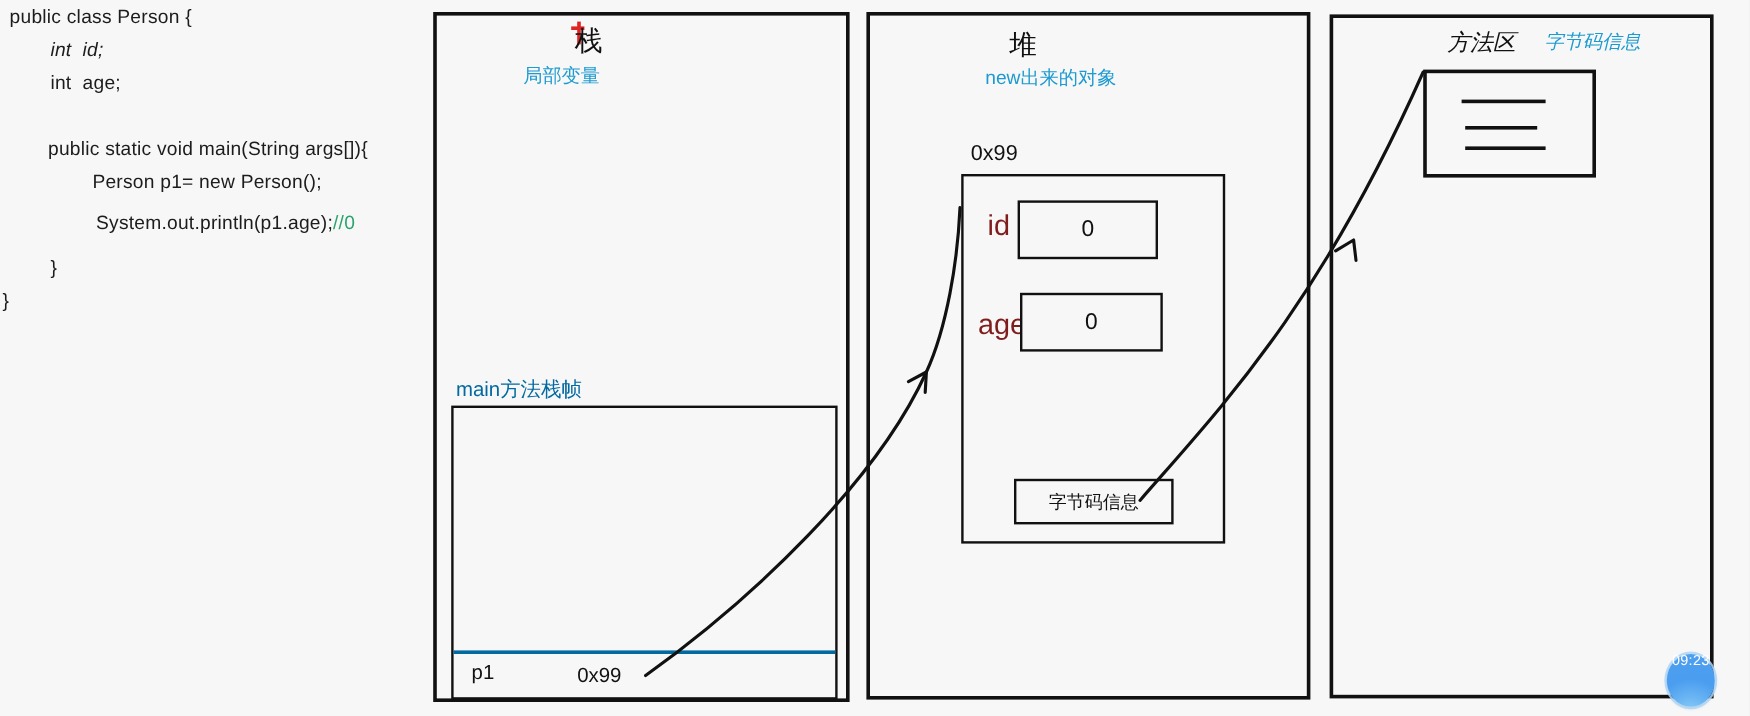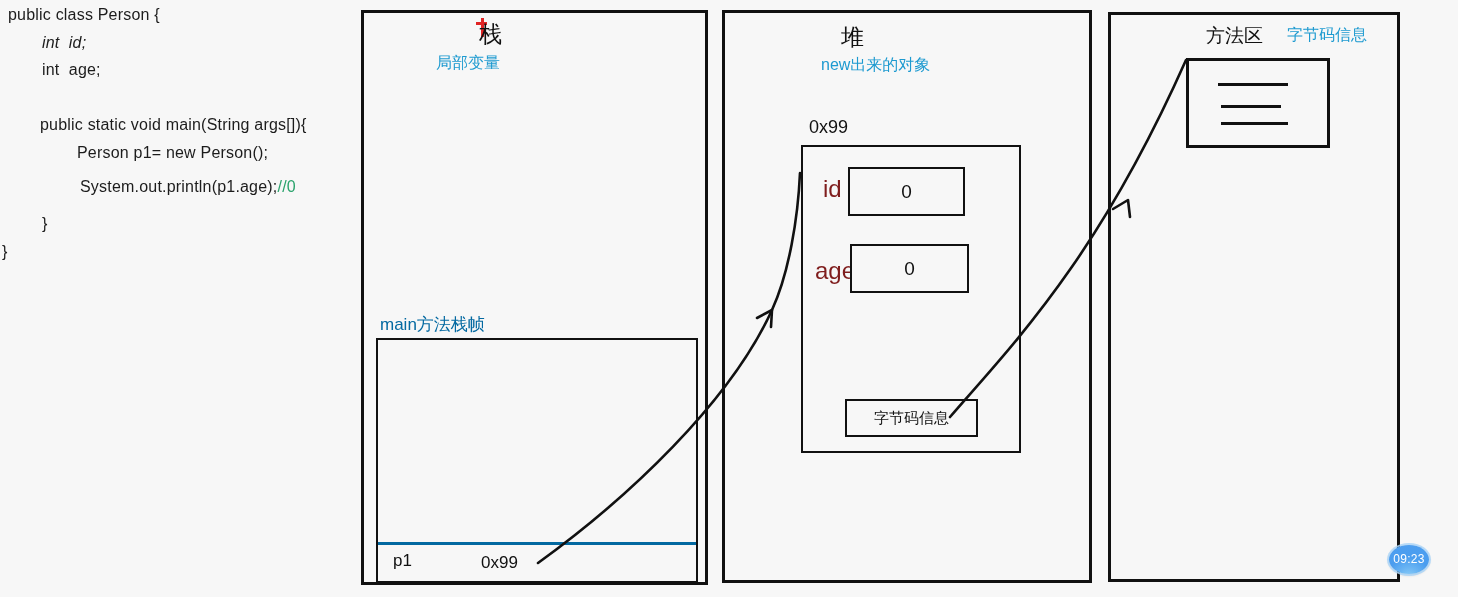--- a/index.html
+++ b/index.html
@@ -34,21 +34,21 @@
   .cl7{left:2px;  top:243px;}
   
   .region{
     position:absolute;
     border:3px solid #111;
     background:#f7f7f7;
     box-sizing:border-box;
   }
   #stack-box {left:361px; top:10px; width:347px; height:575px;}
   #heap-box  {left:722px; top:10px; width:370px; height:573px;}
-  #method-box{left:1108px;top:12px; width:292px; height:570px;}
+  #method-box{left:1108px;top:12px; width:320px; height:570px;font-style:italic;}
   .region-title{
     position:absolute;
     font-size:23px;
     color:#111;
   }
   .region-subtitle{
     position:absolute;
     font-size:16px;
   }
   
@@ -106,25 +106,25 @@
   .bc2{left:32px;top:44px;width:60px;}
   .bc3{left:32px;top:61px;width:67px;}
   .ma-caption{
     position:absolute;left:20px;top:141px;width:320px;
     font-size:17px;color:#111;white-space:nowrap;
   }
   
   #arrows{position:absolute;left:0;top:0;pointer-events:none;}
   
   #clock-bubble{
-    position:absolute;left:1389px;top:545px;width:40px;height:29px;
+    position:absolute;left:1389px;top:545px;width:40px;height:44px;
     border-radius:50%;
     background:radial-gradient(circle at 50% 115%, #8fd0f8 0%, #69b4f3 28%, #4a9def 55%, #4f9ff0 100%);
     box-shadow:0 0 0 2px rgba(173,214,248,0.85), 0 1px 3px rgba(0,0,0,0.25);
-    display:flex;align-items:center;justify-content:center;
+    display:flex;justify-content:center;
   }
   #clock-bubble .time{
     color:#fff;font-size:12px;letter-spacing:0.3px;
     margin-top:-2px;
   }
 </style>
 </head>
 <body>
 
 <div id="canvas">

